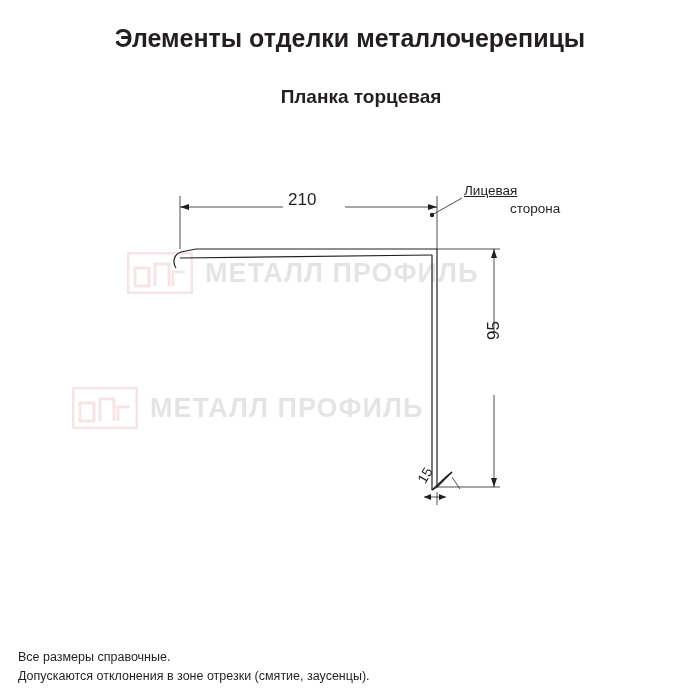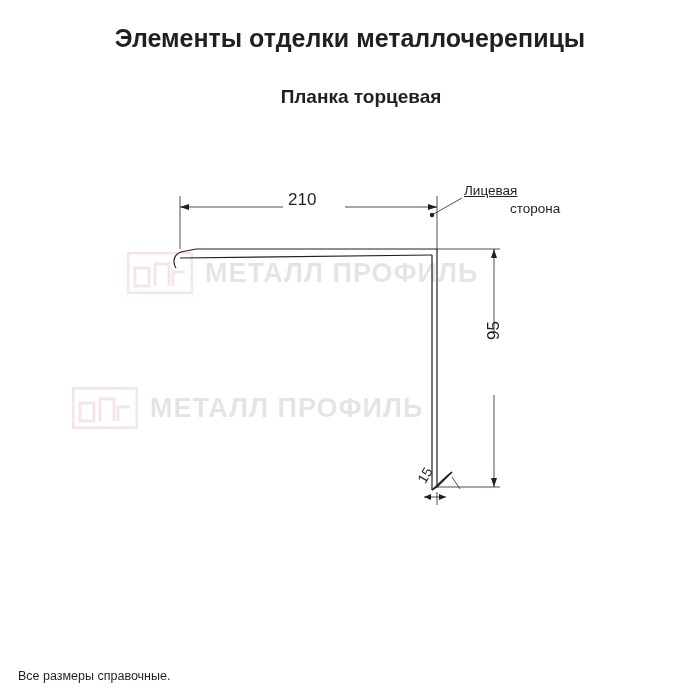--- a/index.html
+++ b/index.html
@@ -175,15 +175,16 @@
   </svg>
 
   <div class="lbl lbl-120">210</div>
   <div class="lbl lbl-95">95</div>
   <div class="lbl lbl-15">15</div>
   <div class="lbl lbl-face1">Лицевая</div>
   <div class="lbl lbl-face2">сторона</div>
 
   <div class="footnotes">
     <div>Все размеры справочные.</div>
+    <div>Допускаются отклонения в зоне отрезки (смятие, заусенцы).</div>
   </div>
 
 </div>
 
 </body></html>

